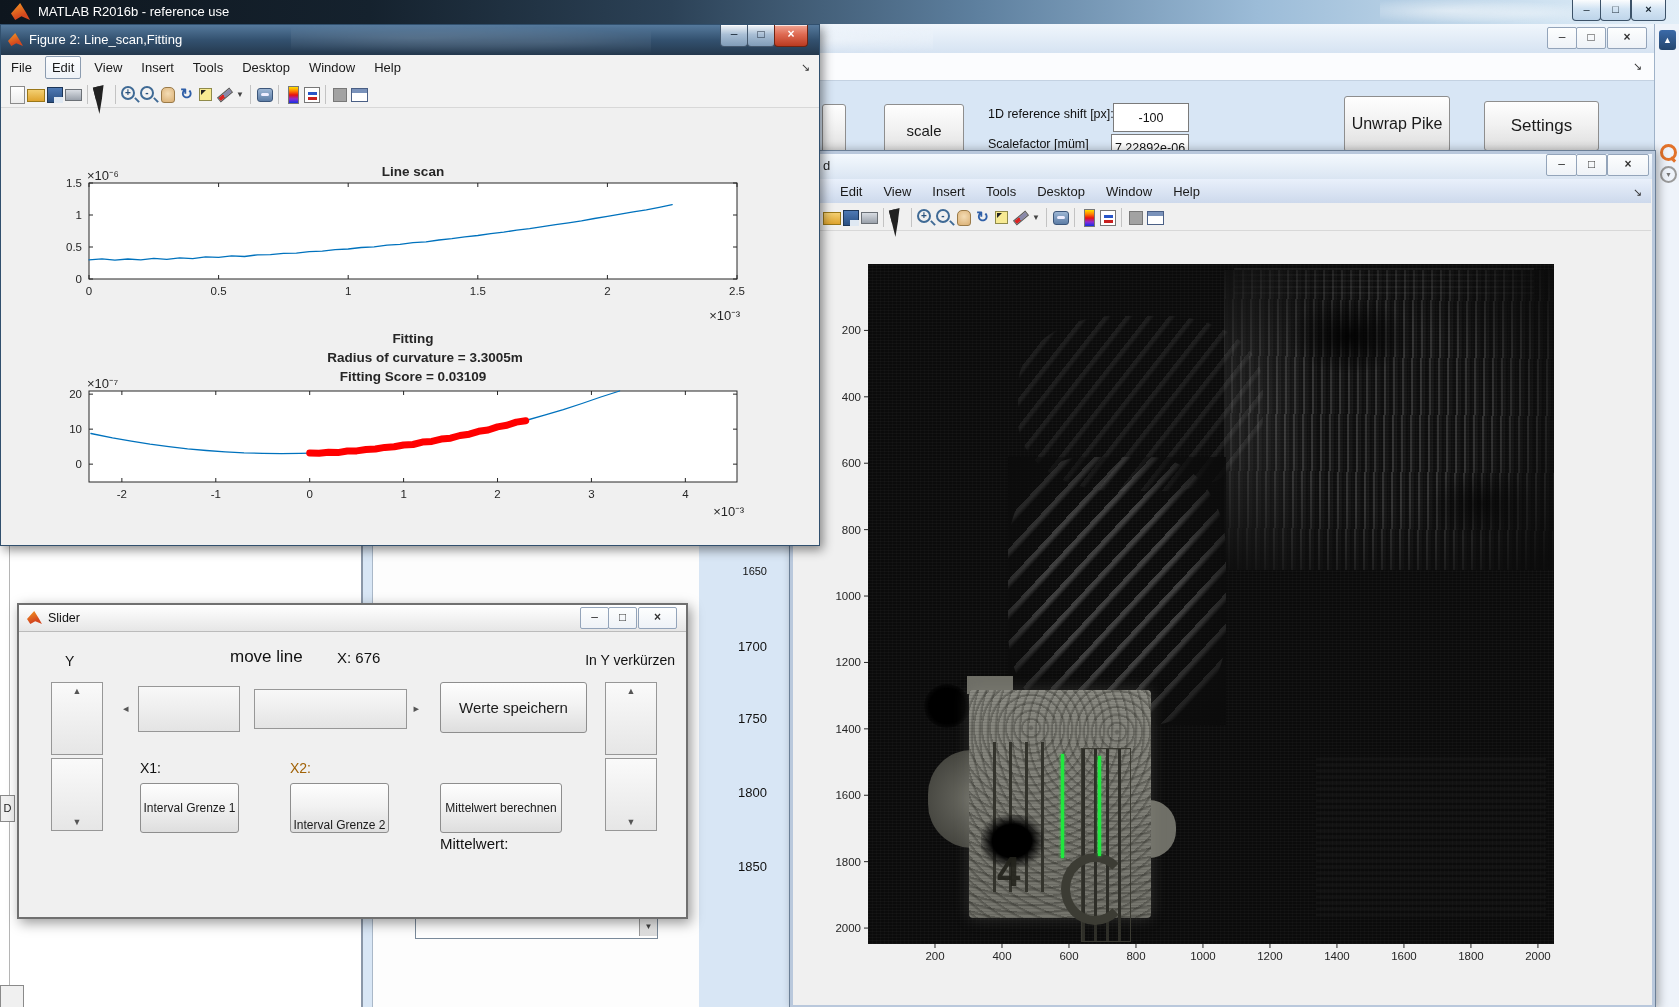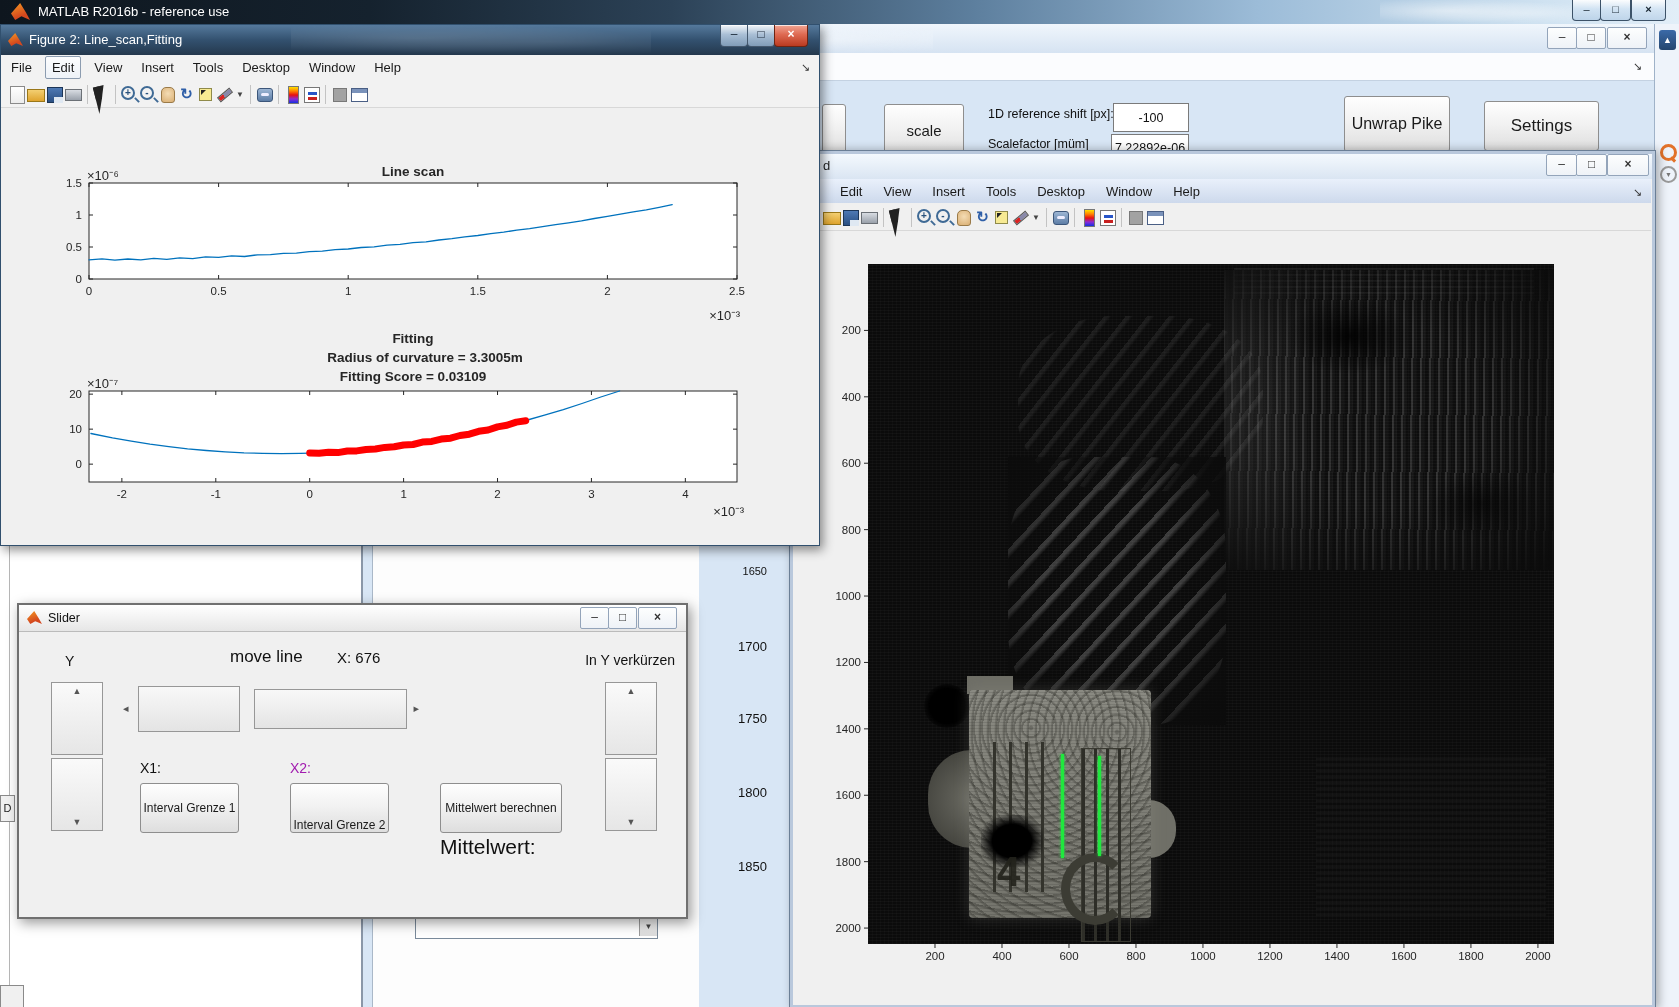--- a/index.html
+++ b/index.html
@@ -541,43 +541,46 @@
       </div>
   </div>
 
   <div class="abs" style="left:104px;top:81px;width:296px;height:47px;">
     <span class="harrow" style="left:0;top:17px;">◂</span>
     <div class="hpane" style="left:15px;top:0;width:100px;height:44px;"></div>
     <div class="hpane" style="left:131px;top:3px;width:151px;height:38px;"></div>
     <span class="harrow" style="right:0;top:17px;">▸</span>
   </div>
 
+  <div class="btn3d" style="left:421px;top:77px;width:145px;height:49px;font-size:15px;">
+      <span>Werte speichern</span>
+    </div>
 
   <div class="vslider" style="left:586px;top:77px;height:150px;">
     <div class="vpane" style="top:0;height:71px;">
         <span class="sarrow" style="top:3px;">▲</span>
       </div>
     <div class="vpane" style="top:76px;height:71px;">
         <span class="sarrow" style="bottom:3px;">▼</span>
       </div>
   </div>
 
   <div class="abs" style="left:121px;top:155px;font-size:14px;color:#111;">X1:</div>
-  <div class="abs" style="left:271px;top:155px;font-size:14px;color:#a21caf;">X2:</div>
+  <div class="abs" style="left:271px;top:155px;font-size:14px;color:#a16207;">X2:</div>
 
   <div class="btn3d" style="left:121px;top:178px;width:97px;height:48px;font-size:12px;">
       <span>Interval Grenze 1</span>
     </div>
   <div class="btn3d" style="left:271px;top:178px;width:97px;height:48px;font-size:12px;align-items:flex-end;">
       <span>Interval Grenze 2</span>
     </div>
   <div class="btn3d" style="left:421px;top:178px;width:120px;height:48px;font-size:12px;">
       <span>Mittelwert berechnen</span>
     </div>
-  <div class="abs" style="left:421px;top:230px;font-size:21px;color:#111;">Mittelwert:</div>
+  <div class="abs" style="left:421px;top:230px;font-size:15px;color:#111;">Mittelwert:</div>
 
 </div>
 
 <div class="abs" id="mainbar">
   <div id="ml-icon"></div>
   <span class="ttl">MATLAB R2016b - reference use</span>
   <div class="abs aeroblob" style="left:1380px;top:0;width:200px;height:24px;opacity:.6;"></div>
   <div class="mwb" style="left:1572px;width:27px;">–</div>
   <div class="mwb" style="left:1600px;width:29px;">□</div>
   <div class="mwb" style="left:1631px;width:33px;font-weight:bold;">×</div>

